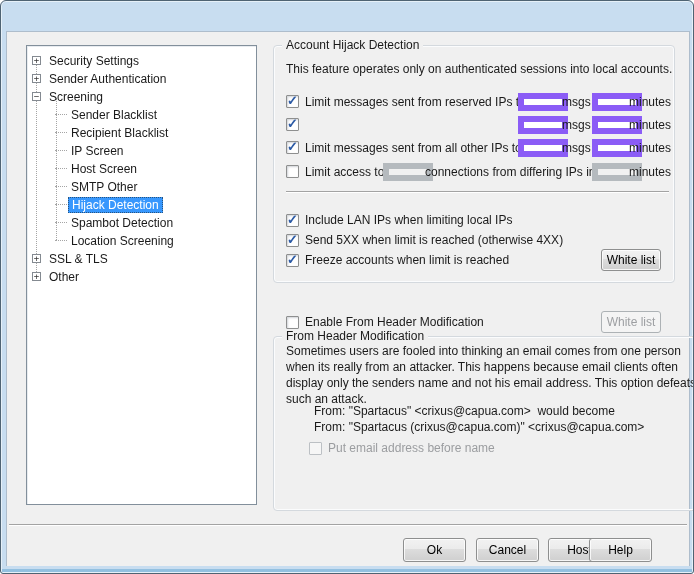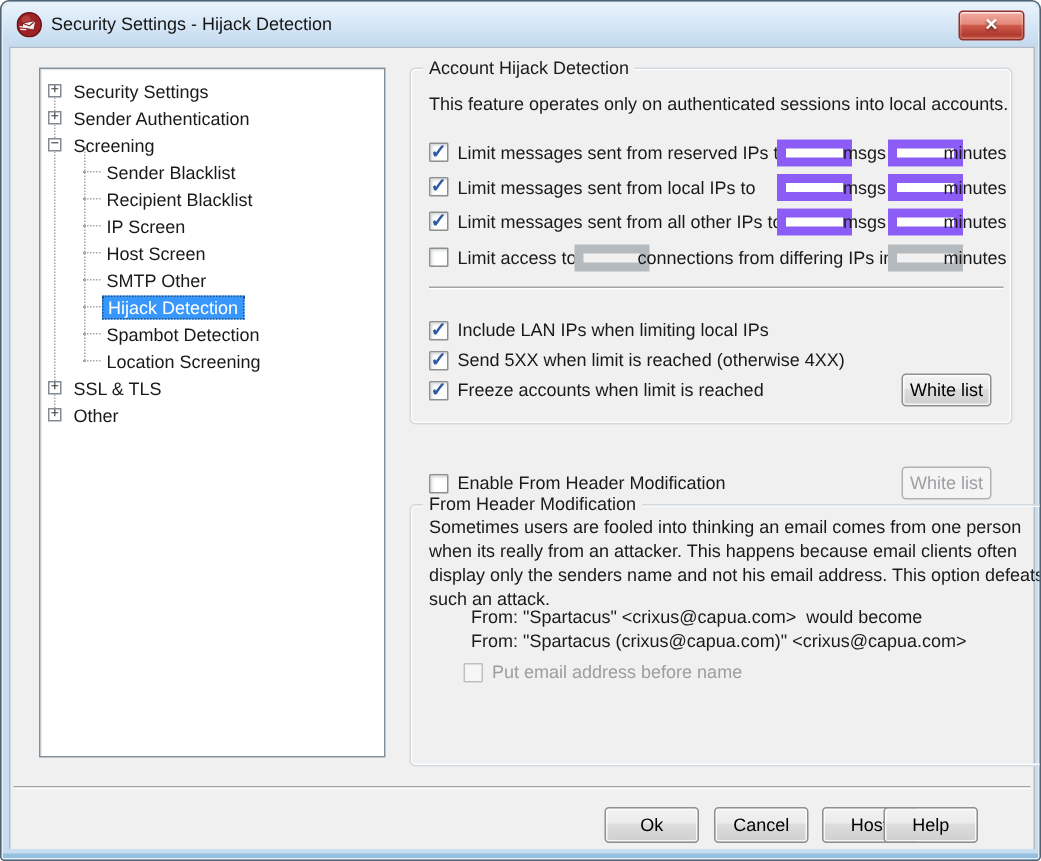--- a/index.html
+++ b/index.html
@@ -86,34 +86,20 @@
   .wl { width:60px; height:22px; line-height:20px; }
   .footer-btn { width:63px; height:24px; line-height:22px; top:537px; }
   .desc-line { position:absolute; left:285px; white-space:pre; line-height:16px; }
   .example-line { position:absolute; left:313px; white-space:pre; line-height:16px; }
 </style>
 </head>
 <body>
 
 <div class="window">
 
-  <div class="titlebar">
-    <svg class="app-icon" viewBox="0 0 17 17">
-      <circle cx="8.5" cy="8.5" r="8" fill="#9E2227"></circle>
-      <circle cx="8.5" cy="8.5" r="8" fill="none" stroke="#6E1214" stroke-width="1"></circle>
-      <circle cx="6.5" cy="5.5" r="3.2" fill="#C5554F" opacity="0.55"></circle>
-      <path d="M4 7.5 L13 5.5 L11.5 12 L4 10.5 Z" fill="#F3EFEA" stroke="#7B1A1C" stroke-width="0.6"></path>
-      <path d="M4 7.5 L8.6 9.3 L13 5.5" fill="none" stroke="#7B1A1C" stroke-width="0.7"></path>
-      <path d="M2 9.8 L6 10.3 M2.5 11.6 L6.5 11.8" stroke="#F3EFEA" stroke-width="0.8"></path>
-    </svg>
-    <span class="title-text">Security Settings - Hijack Detection</span>
-    <div class="close-btn">
-      <span>✕</span>
-    </div>
-  </div>
 
   <div class="client"></div>
   <div class="frame-bottom"></div>
 
   <div class="content">
 
     <div class="tree">
       <div class="vline root"></div>
       <div class="vline child"></div>
 
@@ -177,21 +163,20 @@
       <input class="numin v1" value="500" style="">
       <span class="mid">msgs in</span>
       <input class="numin v2" value="30" style="">
       <span class="suf">minutes</span>
     </div>
 
     <div class="limitrow" style="top:116px;">
       <span class="cb">
           <span class="check-glyph">✓</span>
         </span>
-      <span class="lbl">Limit messages sent from local IPs to</span>
       <input class="numin v1" value="500" style="">
       <span class="mid">msgs in</span>
       <input class="numin v2" value="30" style="">
       <span class="suf">minutes</span>
     </div>
 
     <div class="limitrow" style="top:139px;">
       <span class="cb">
           <span class="check-glyph">✓</span>
         </span>

